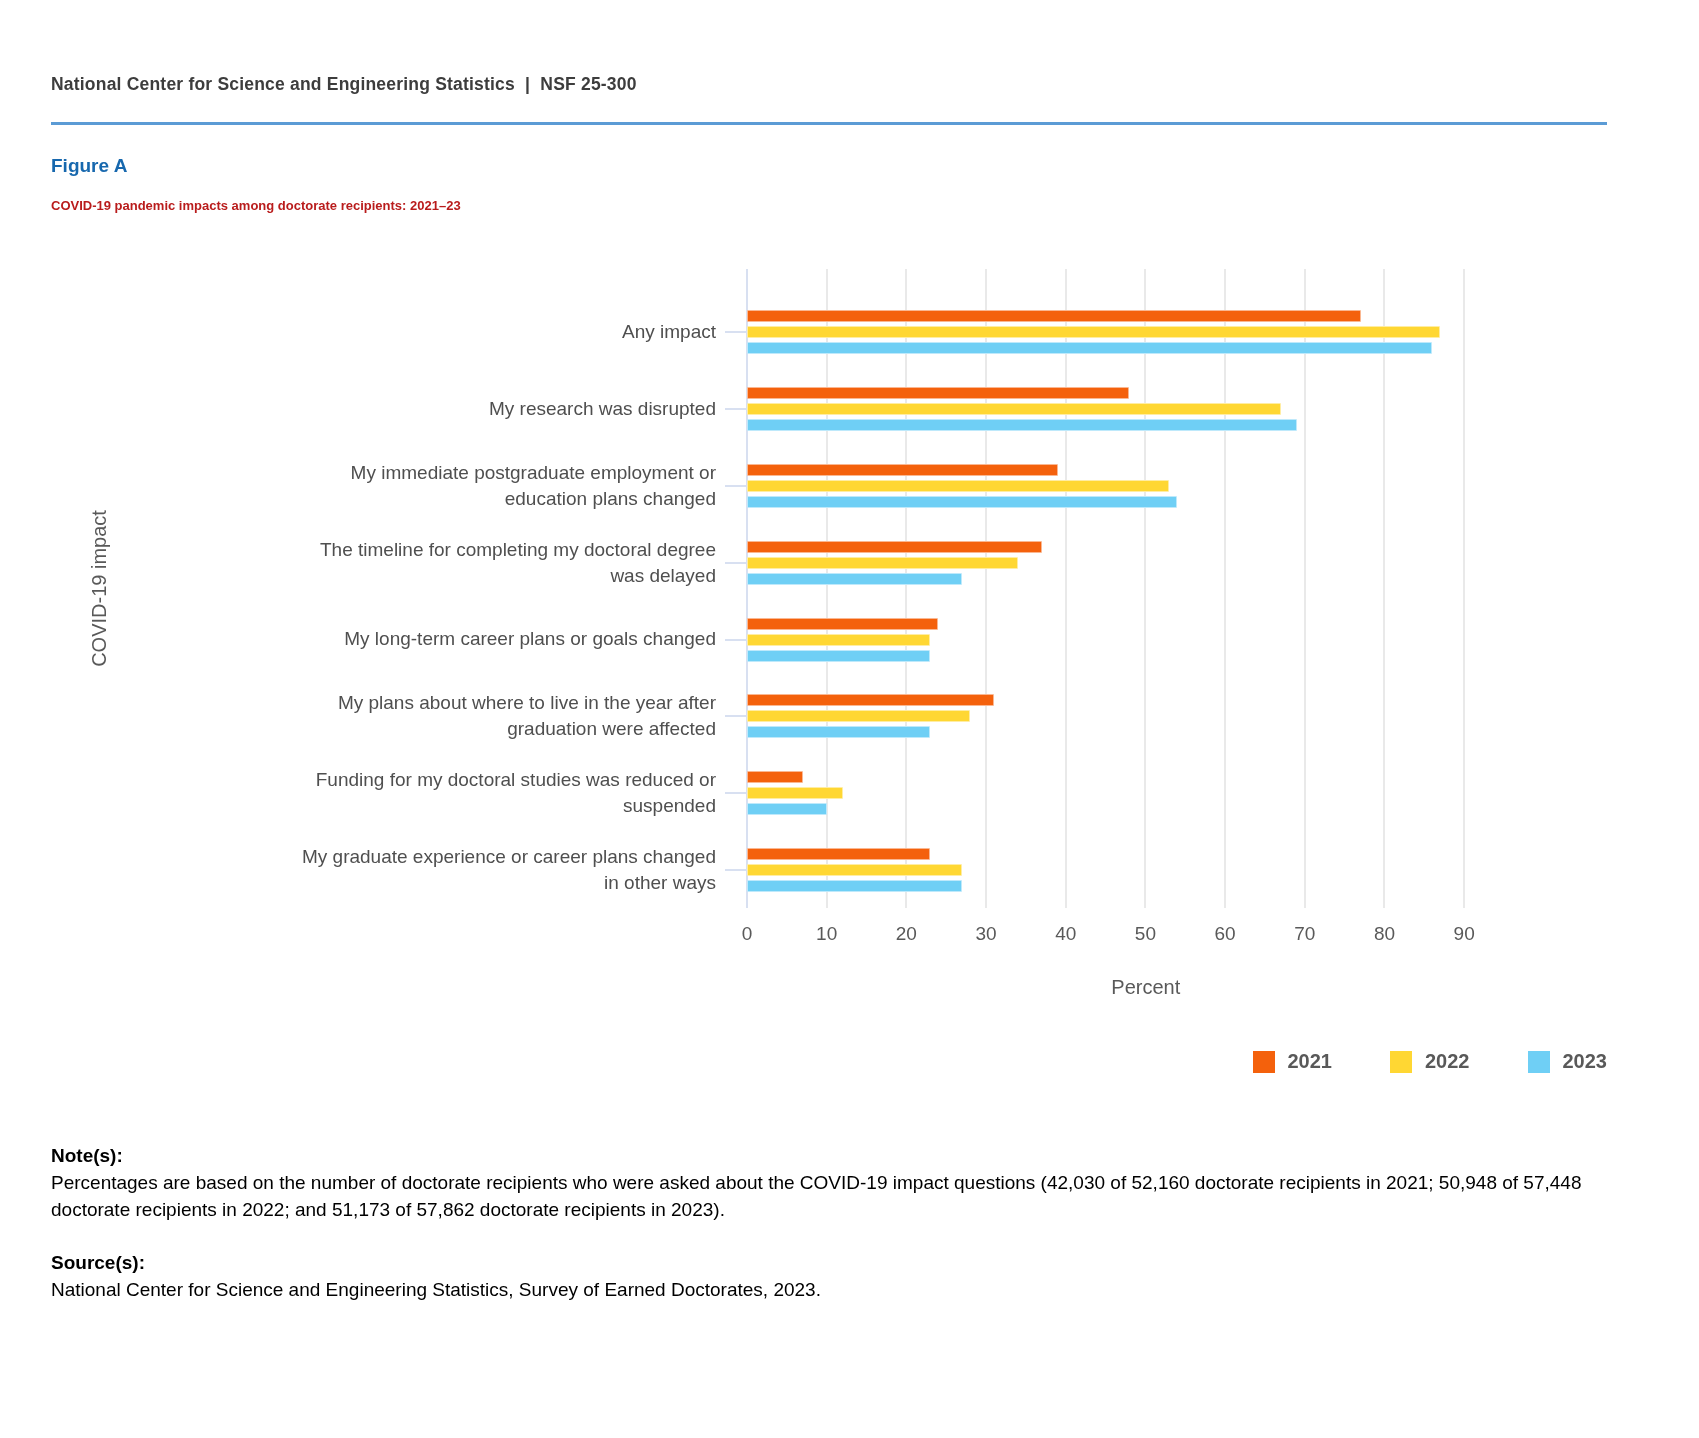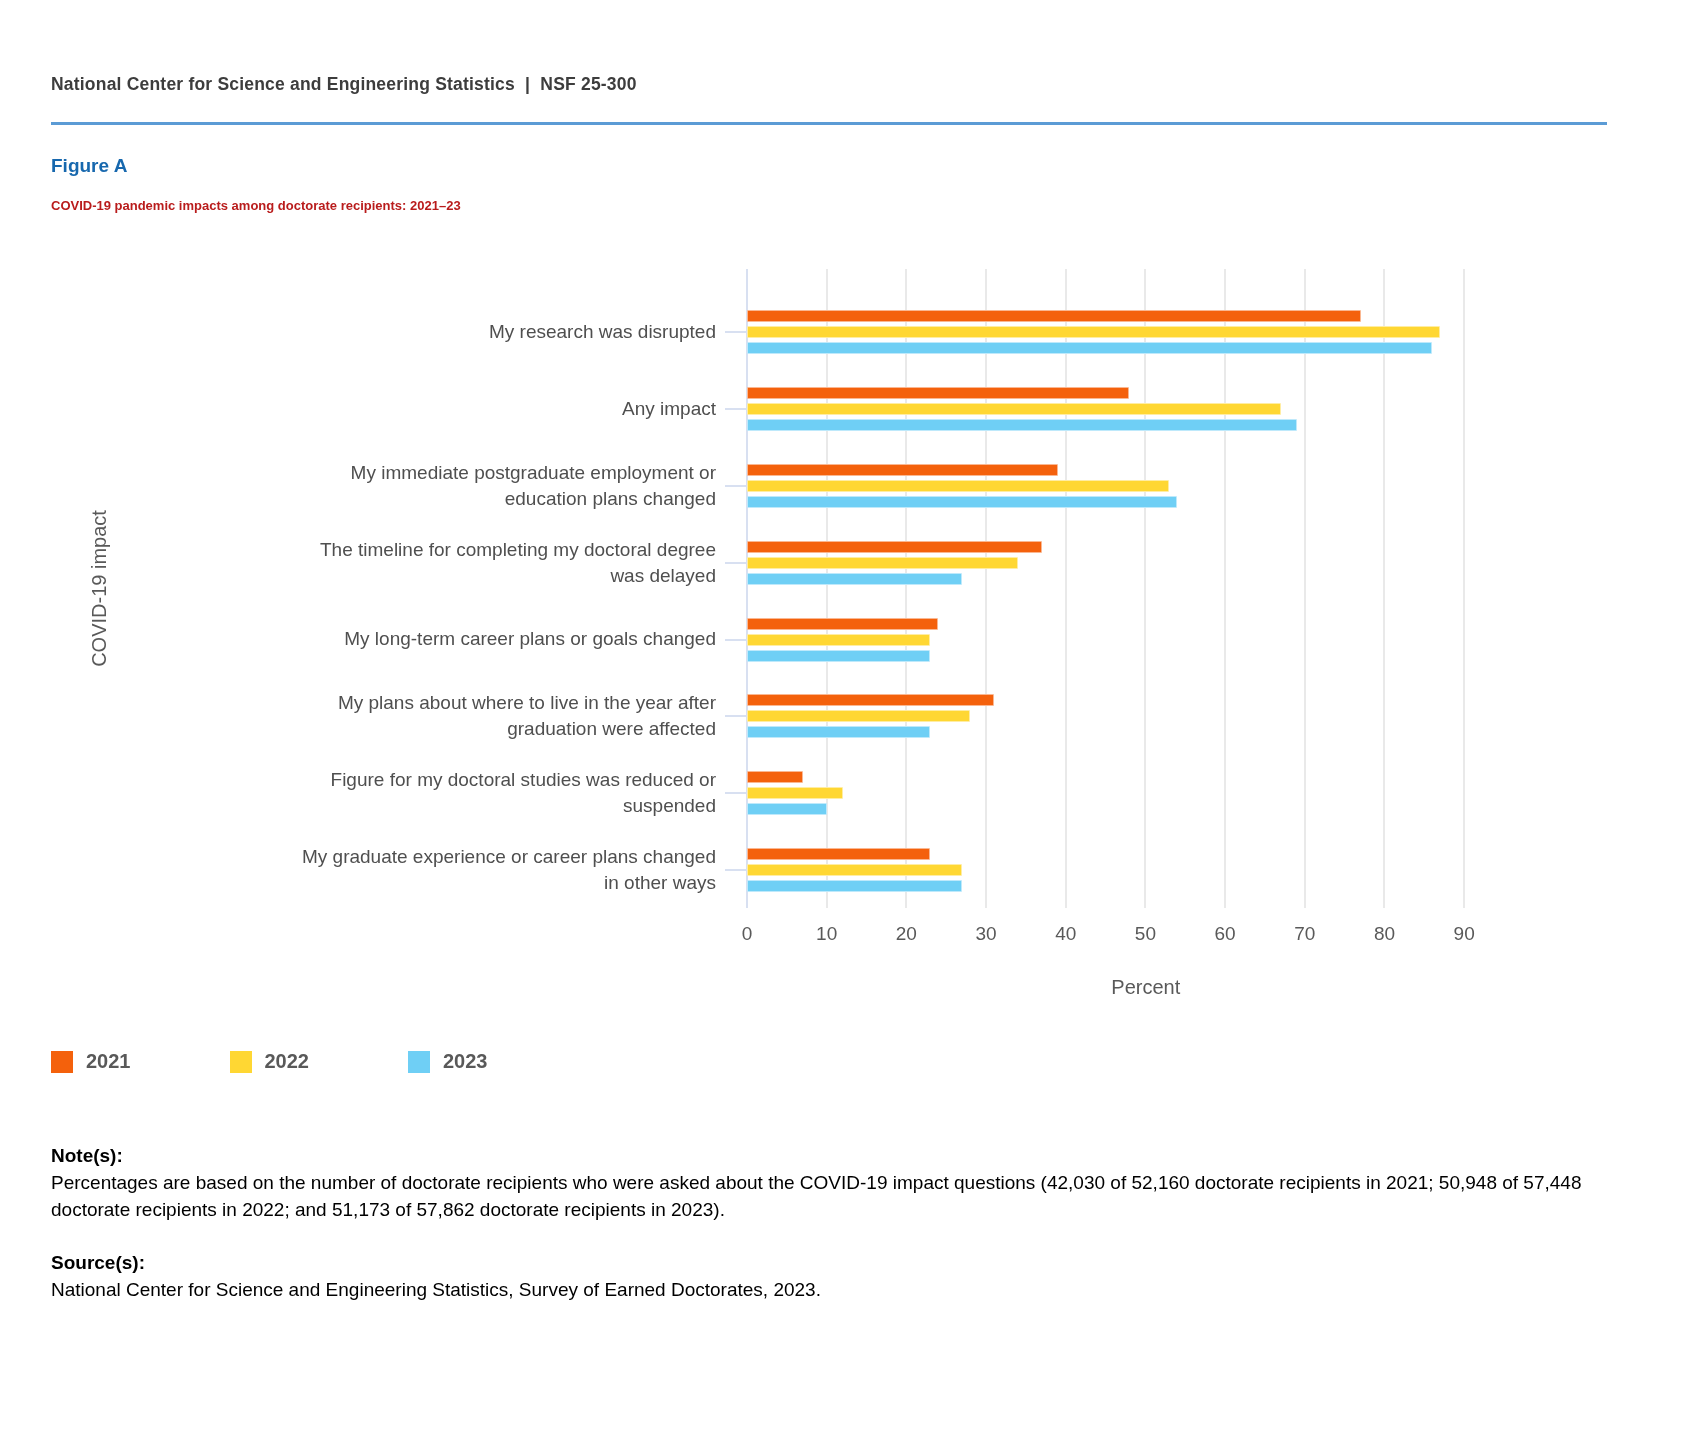--- a/index.html
+++ b/index.html
@@ -58,21 +58,21 @@
   .xticks span {
     position: absolute; transform: translateX(-50%);
     font-size: 19px; color: #595959;
   }
   .xlabel-row { position: relative; height: 28px; margin-top: 27px; }
   .xlabel-row span {
     position: absolute; left: 47.4%; transform: translateX(-50%);
     font-size: 20px; color: #595959; margin-left: 40px;
   }
 
-  .legend { margin-top: 46px; display: flex; justify-content: flex-start; gap: 99px; }
+  .legend { margin-top: 46px; display: flex; justify-content: flex-end; gap: 58px; }
   .legend-item { display: flex; align-items: center; gap: 13px; }
   .swatch { width: 22px; height: 22px; display: inline-block; }
   .legend-label { font-size: 20px; font-weight: bold; color: #595959; }
 
   .notes { margin-top: 70px; font-size: 19px; color: #000; line-height: 1.42; }
   .block-label { font-weight: bold; }
   .source-block { margin-top: 26px; }
 </style>
 </head>
 <body>
@@ -88,27 +88,27 @@
   <div class="figure-label">Figure A</div>
 
   <h1 class="figure-title">COVID-19 pandemic impacts among doctorate recipients: 2021–23</h1>
 
   <div class="chart">
     <div class="ytitle-cell">
       <span>COVID-19 impact</span>
     </div>
 
     <div class="labels-col">
+        <div class="cat-cell">Any impact</div>
         <div class="cat-cell">My research was disrupted</div>
-        <div class="cat-cell">Any impact</div>
         <div class="cat-cell">My immediate postgraduate employment or education plans changed</div>
         <div class="cat-cell">The timeline for completing my doctoral degree was delayed</div>
         <div class="cat-cell">My long-term career plans or goals changed</div>
         <div class="cat-cell">My plans about where to live in the year after graduation were affected</div>
-        <div class="cat-cell">Figure for my doctoral studies was reduced or suspended</div>
+        <div class="cat-cell">Funding for my doctoral studies was reduced or suspended</div>
         <div class="cat-cell">My graduate experience or career plans changed in other ways</div>
       </div>
 
     <div class="right-col">
       <div class="plot">
         <div class="bar-rows">
             <div class="bar-row">
               <div class="bar" style="width: 81.0526%; background: rgb(244, 97, 12);"></div>
               <div class="bar" style="width: 91.5789%; background: rgb(255, 215, 51);"></div>
               <div class="bar" style="width: 90.5263%; background: rgb(111, 207, 245);"></div>

